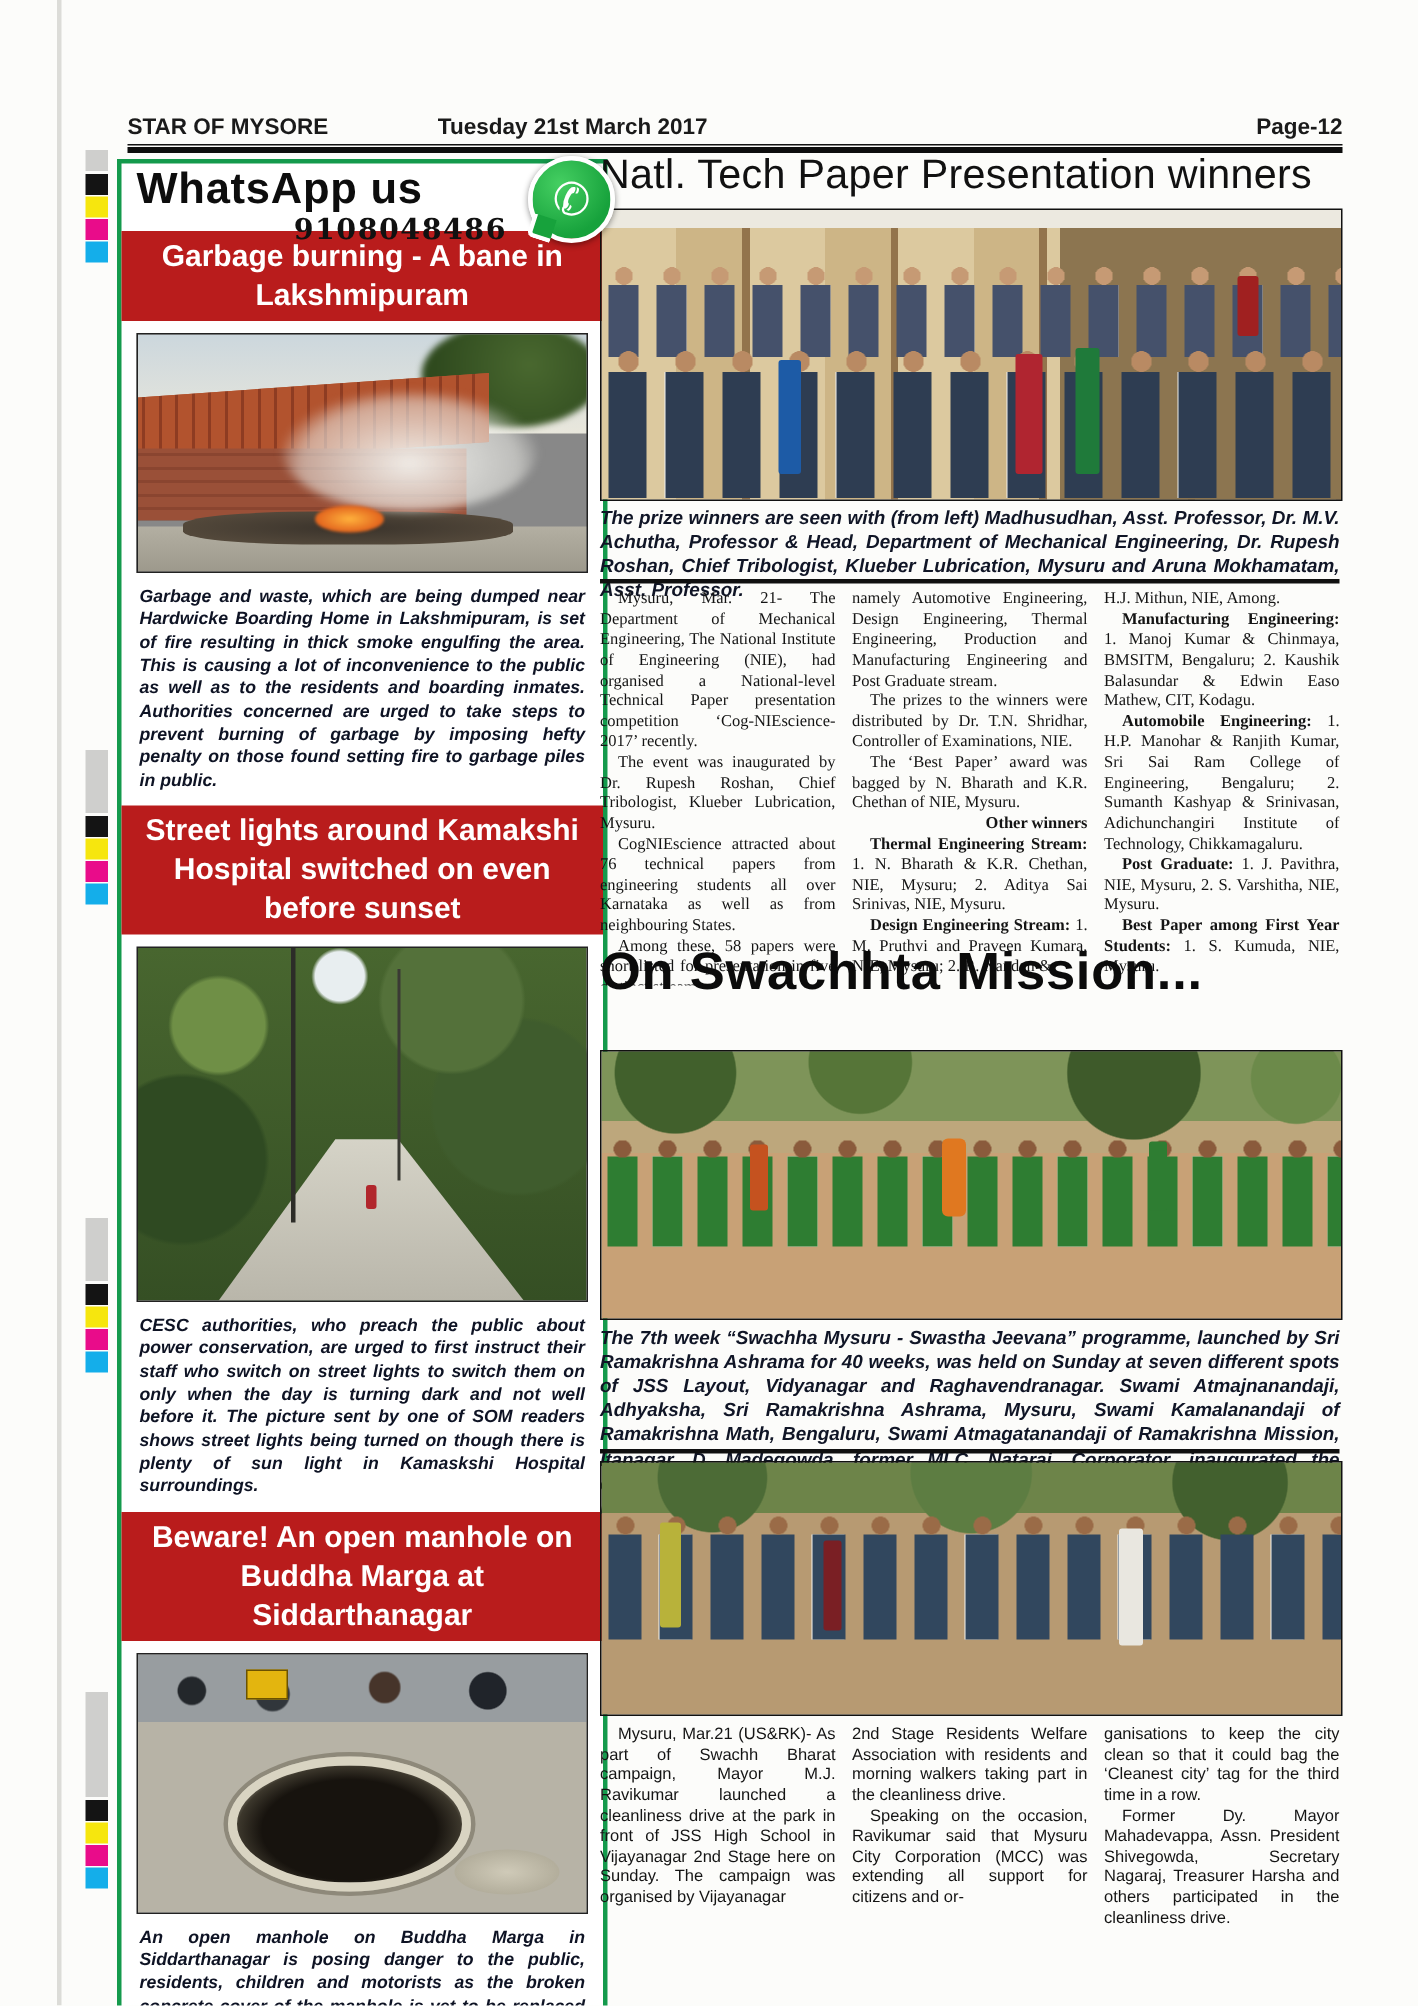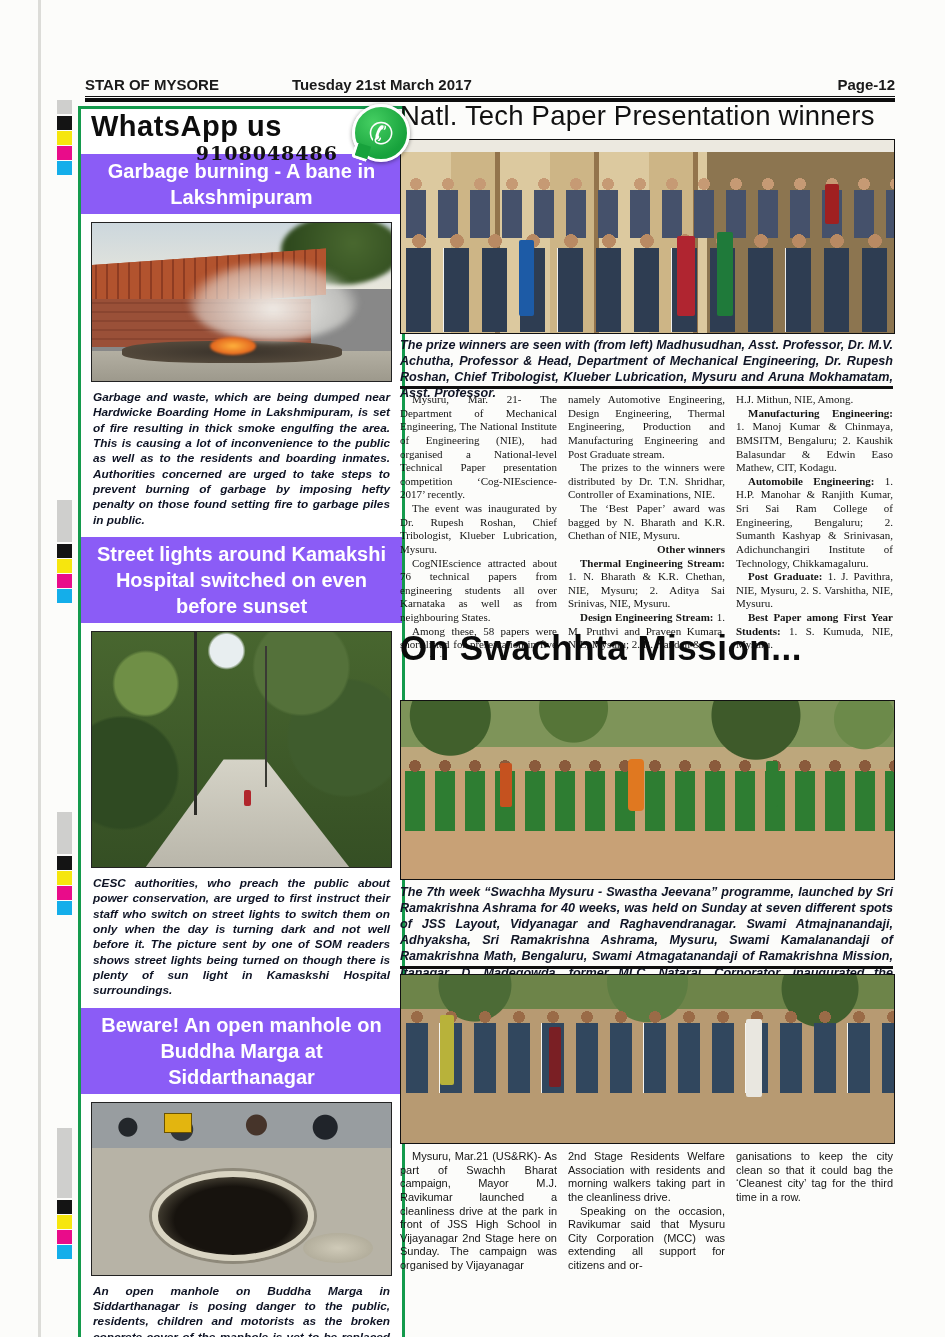--- a/index.html
+++ b/index.html
@@ -26,21 +26,21 @@
   .wa-box{position:relative;height:45px;}
   .wa-title{position:absolute;left:10px;top:1px;font-size:29px;font-weight:bold;letter-spacing:.5px;color:#0d0d0d;}
   .wa-num{position:absolute;right:64px;top:33px;font-family:"DejaVu Serif",serif;font-weight:bold;font-size:19px;letter-spacing:1px;color:#111;}
   .wa-icon{position:absolute;right:-8px;top:-5px;width:52px;height:52px;border-radius:50%;
     background:radial-gradient(circle at 35% 30%,#45cf62,#17a23c 70%);border:3px solid #fff;
     box-shadow:0 1px 4px rgba(0,0,0,.45);display:flex;align-items:center;justify-content:center;
     color:#fff;font-size:30px;z-index:5;}
   .wa-icon::after{content:"";position:absolute;left:-2px;bottom:-1px;width:13px;height:13px;
     background:#17a23c;border-left:3px solid #fff;border-bottom:3px solid #fff;
     transform:rotate(18deg);border-bottom-left-radius:4px;}
-  .gbar{background:#8b5cf6;color:#fff;font-weight:bold;font-size:20px;line-height:1.3;
+  .gbar{background:#b91c1c;color:#fff;font-weight:bold;font-size:20px;line-height:1.3;
         text-align:center;padding:4px 6px;}
   .lphoto{margin:8px 10px;border:1px solid #222;position:relative;overflow:hidden;background:#888;}
   .lcap{margin:3px 12px 9px;font-size:11.8px;line-height:1.3;font-weight:bold;font-style:italic;
         color:#0e1324;text-align:justify;}
 
   
   .ph1{height:158px;}
   .ph1 .sky{position:absolute;inset:0 0 58% 0;background:linear-gradient(180deg,#ccd7dd,#e9e7dc);}
   .ph1 .trees{position:absolute;right:-10px;top:-8px;width:120px;height:70px;border-radius:50%;
     background:radial-gradient(circle at 60% 40%,#49682f,#2f4a1e 75%);filter:blur(2px);}
@@ -281,14 +281,15 @@
 <div class="abs cols cols2">
   <div class="col">
     <p class="ind">Mysuru, Mar.21 (US&amp;RK)- As part of Swachh Bharat campaign, Mayor M.J. Ravikumar launched a cleanliness drive at the park in front of JSS High School in Vijayanagar 2nd Stage here on Sunday. The campaign was organised by Vijayanagar</p>
   </div>
   <div class="col">
     <p>2nd Stage Residents Welfare Association with residents and morning walkers taking part in the cleanliness drive.</p>
     <p class="ind">Speaking on the occasion, Ravikumar said that Mysuru City Corporation (MCC) was extending all support for citizens and or-</p>
   </div>
   <div class="col">
     <p>ganisations to keep the city clean so that it could bag the ‘Cleanest city’ tag for the third time in a row.</p>
+    <p class="ind">Former Dy. Mayor Mahadevappa, Assn. President Shivegowda, Secretary Nagaraj, Treasurer Harsha and others participated in the cleanliness drive.</p>
   </div>
 </div>
 
 </body></html>

